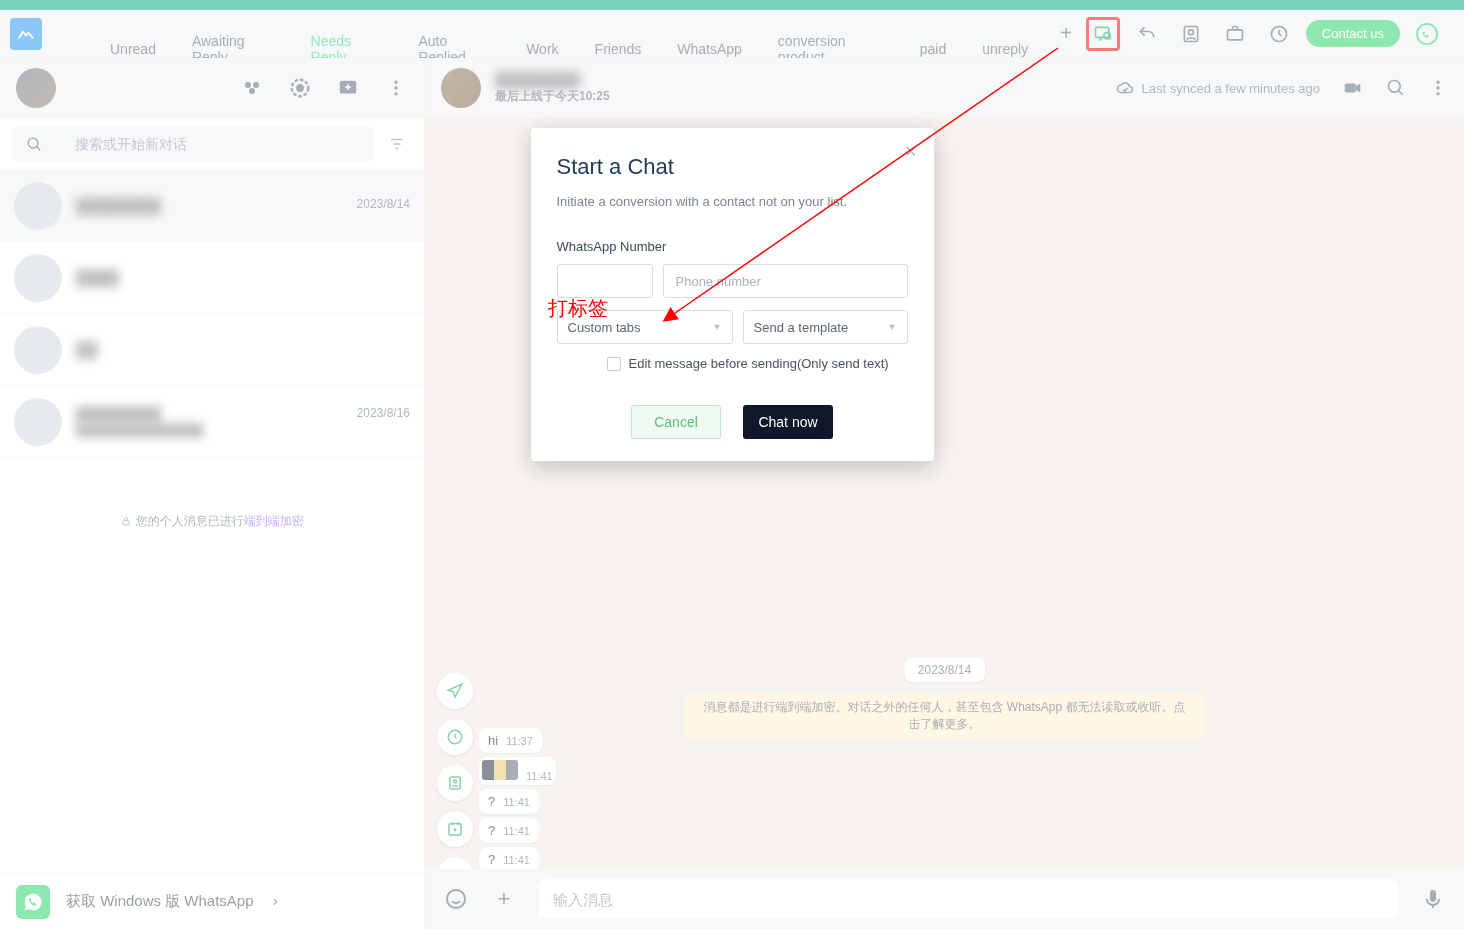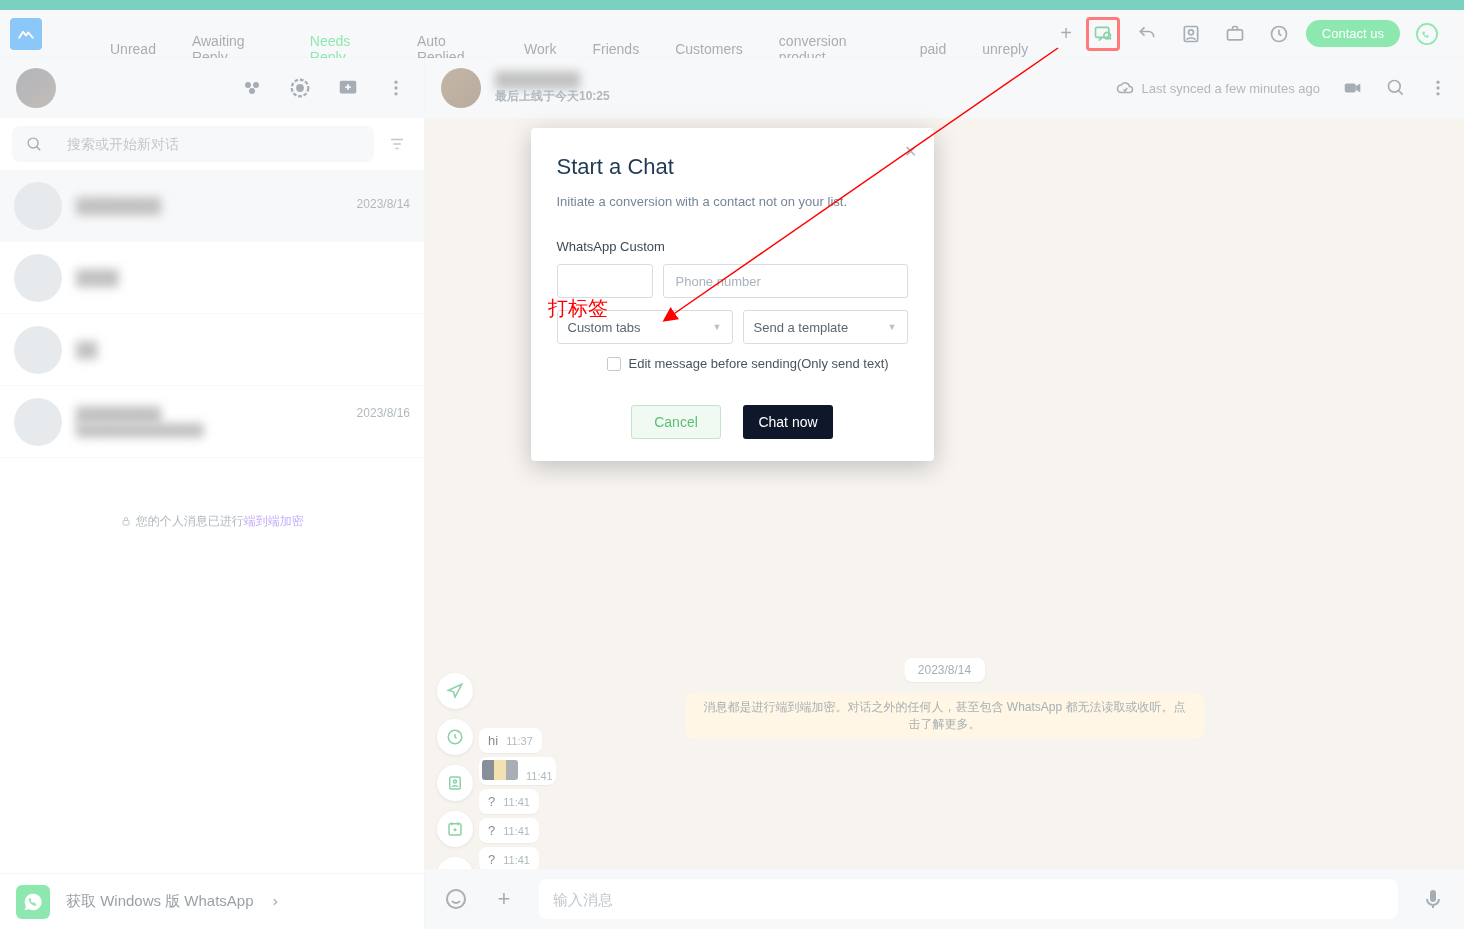--- a/index.html
+++ b/index.html
@@ -22,21 +22,21 @@
 .main { display: flex; height: 871px; }
 
 .left { width: 425px; background: #fff; display: flex; flex-direction: column; border-right: 1px solid #e9edef; }
 .left-header { height: 60px; background: #f0f2f5; padding: 0 16px; display: flex; align-items: center; justify-content: space-between; }
 .left-header .avatar { width: 40px; height: 40px; border-radius: 50%; background: linear-gradient(135deg,#6b7280,#8b8075); }
 .left-header .htools { display: flex; align-items: center; gap: 24px; color: #54656f; }
 .left-header .htools .ic { cursor: pointer; width: 24px; height: 24px; display: flex; align-items: center; justify-content: center; }
 
 .search-row { padding: 8px 12px; display: flex; align-items: center; gap: 8px; background: #fff; }
 .search-box { flex: 1; background: #f0f2f5; border-radius: 8px; height: 36px; display: flex; align-items: center; padding: 0 14px; color: #54656f; }
-.search-box input { border: none; background: transparent; outline: none; flex: 1; font-size: 14px; margin-left: 24px; color: #3b4a54; }
+.search-box input { border: none; background: transparent; outline: none; flex: 1; font-size: 14px; margin-left: 32px; color: #3b4a54; }
 .search-box input::placeholder { color: #8696a0; }
 .filter-ic { color: #8696a0; cursor: pointer; padding: 6px; }
 
 .chat-list { flex: 1; overflow: hidden; position: relative; }
 .chat-item { height: 72px; padding: 0 14px; display: flex; align-items: center; gap: 14px; cursor: pointer; border-bottom: 1px solid #f3f4f6; }
 .chat-item.selected { background: #f0f2f5; }
 .chat-item .cava { width: 48px; height: 48px; border-radius: 50%; background: #d1d7db; flex-shrink: 0; }
 .chat-item .cbody { flex: 1; display: flex; justify-content: space-between; align-items: flex-start; }
 .chat-item .cblur { filter: blur(5px); color: #888; font-size: 15px; }
 .chat-item .cdate { font-size: 12px; color: #667781; }
@@ -111,21 +111,21 @@
         <path d="M3 17l5-8 4 5 3-4 6 7" stroke="#fff" stroke-width="2.5" stroke-linecap="round" stroke-linejoin="round"></path>
       </svg>
   </div>
   <div class="tabs" id="tabs-container">
       <div class="tab">Unread</div>
       <div class="tab">Awaiting Reply</div>
       <div class="tab active">Needs Reply</div>
       <div class="tab">Auto Replied</div>
       <div class="tab">Work</div>
       <div class="tab">Friends</div>
-      <div class="tab">Customers</div>
+      <div class="tab">WhatsApp</div>
       <div class="tab">conversion product</div>
       <div class="tab">paid</div>
       <div class="tab">unreply</div>
     </div>
   <div class="plus-tab">+</div>
   <div class="tab-right">
     <div class="icon-btn highlight-box">
       <svg width="20" height="20" viewBox="0 0 24 24" stroke="#1fa855" fill="none" stroke-width="2">
           <rect x="3" y="4" width="16" height="12" rx="2"></rect>
           <path d="M7 20l4-4"></path>
@@ -389,21 +389,21 @@
         </div>
     </div>
   </div>
 </div>
 
 <div class="overlay">
   <div class="modal">
     <div class="close">✕</div>
     <h2>Start a Chat</h2>
     <div class="sub">Initiate a conversion with a contact not on your list.</div>
-    <div class="lbl">WhatsApp Custom</div>
+    <div class="lbl">WhatsApp Number</div>
     <div class="row">
       <div class="cc"></div>
       <input class="phone" placeholder="Phone number" style="">
     </div>
     <div class="row">
       <div class="sel ctabs">
         <span>Custom tabs</span>
         <span class="chev">▼</span>
       </div>
       <div class="sel">

